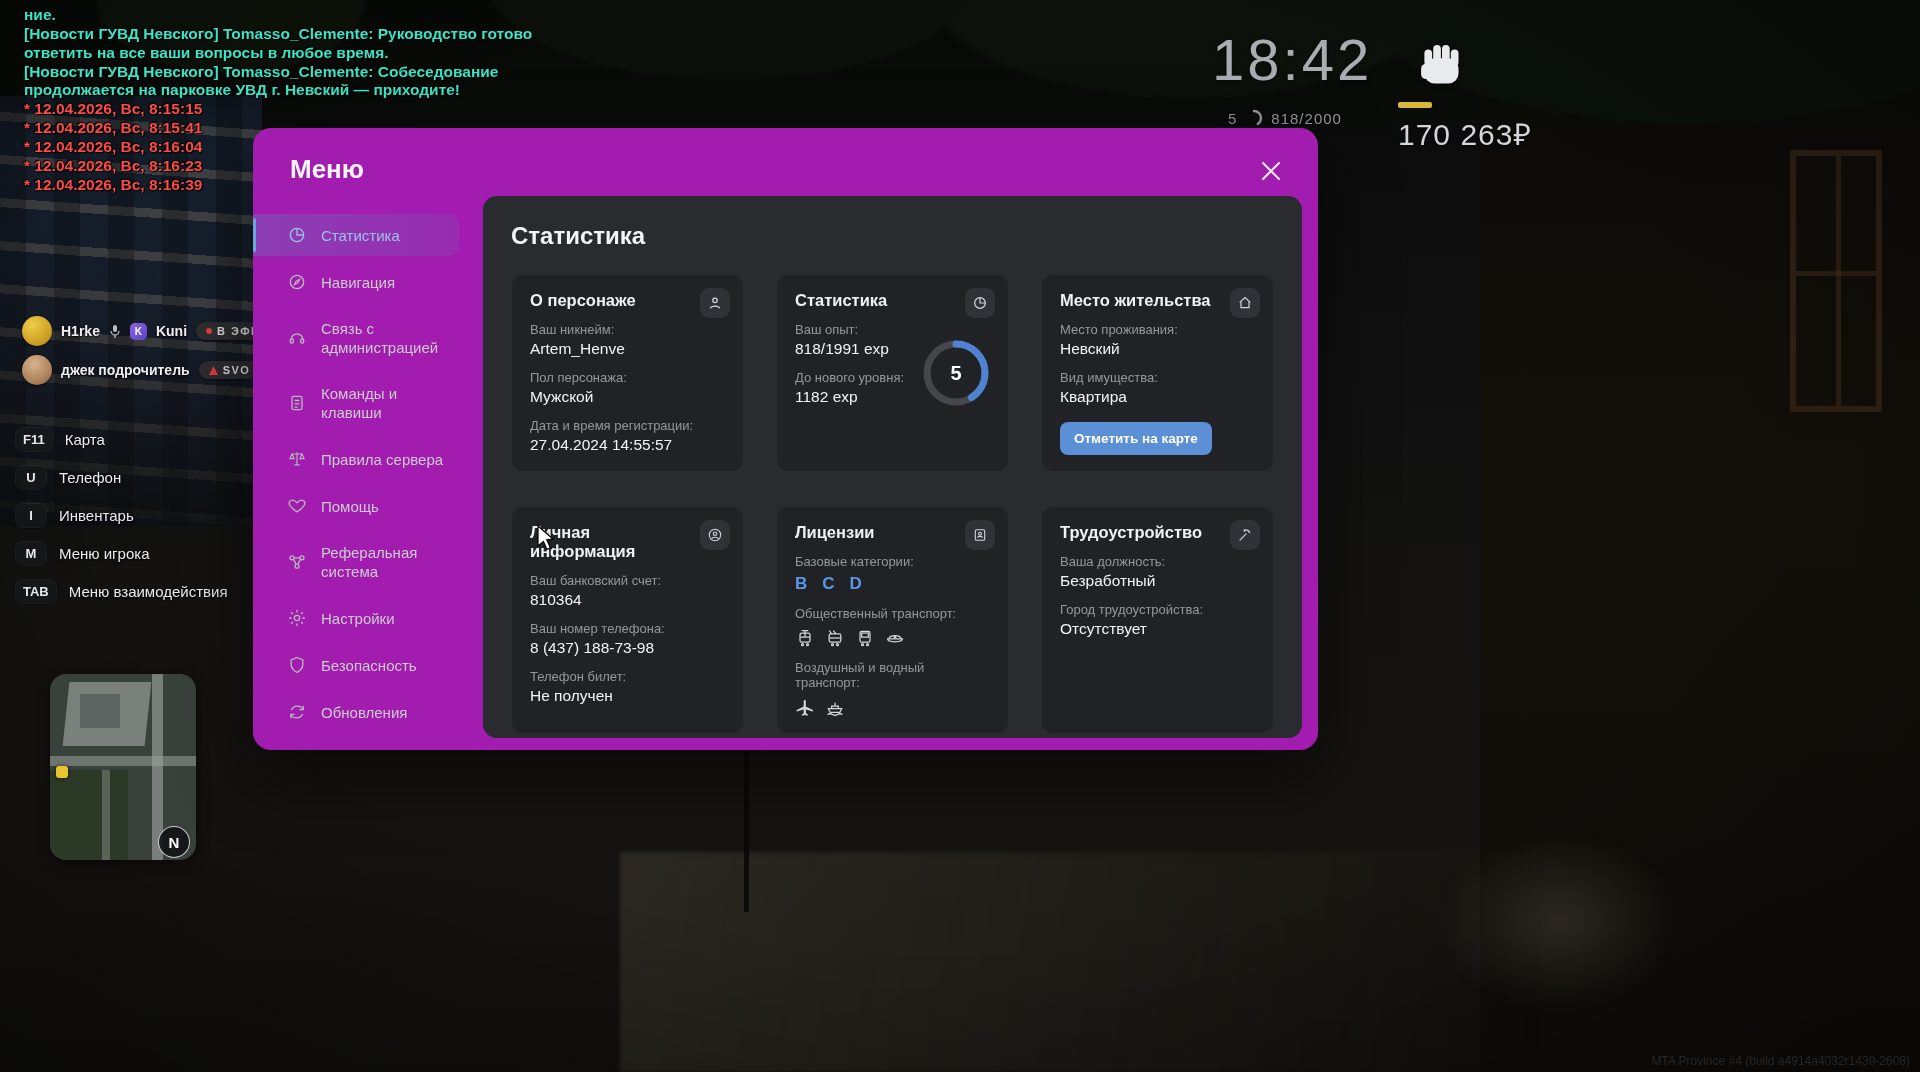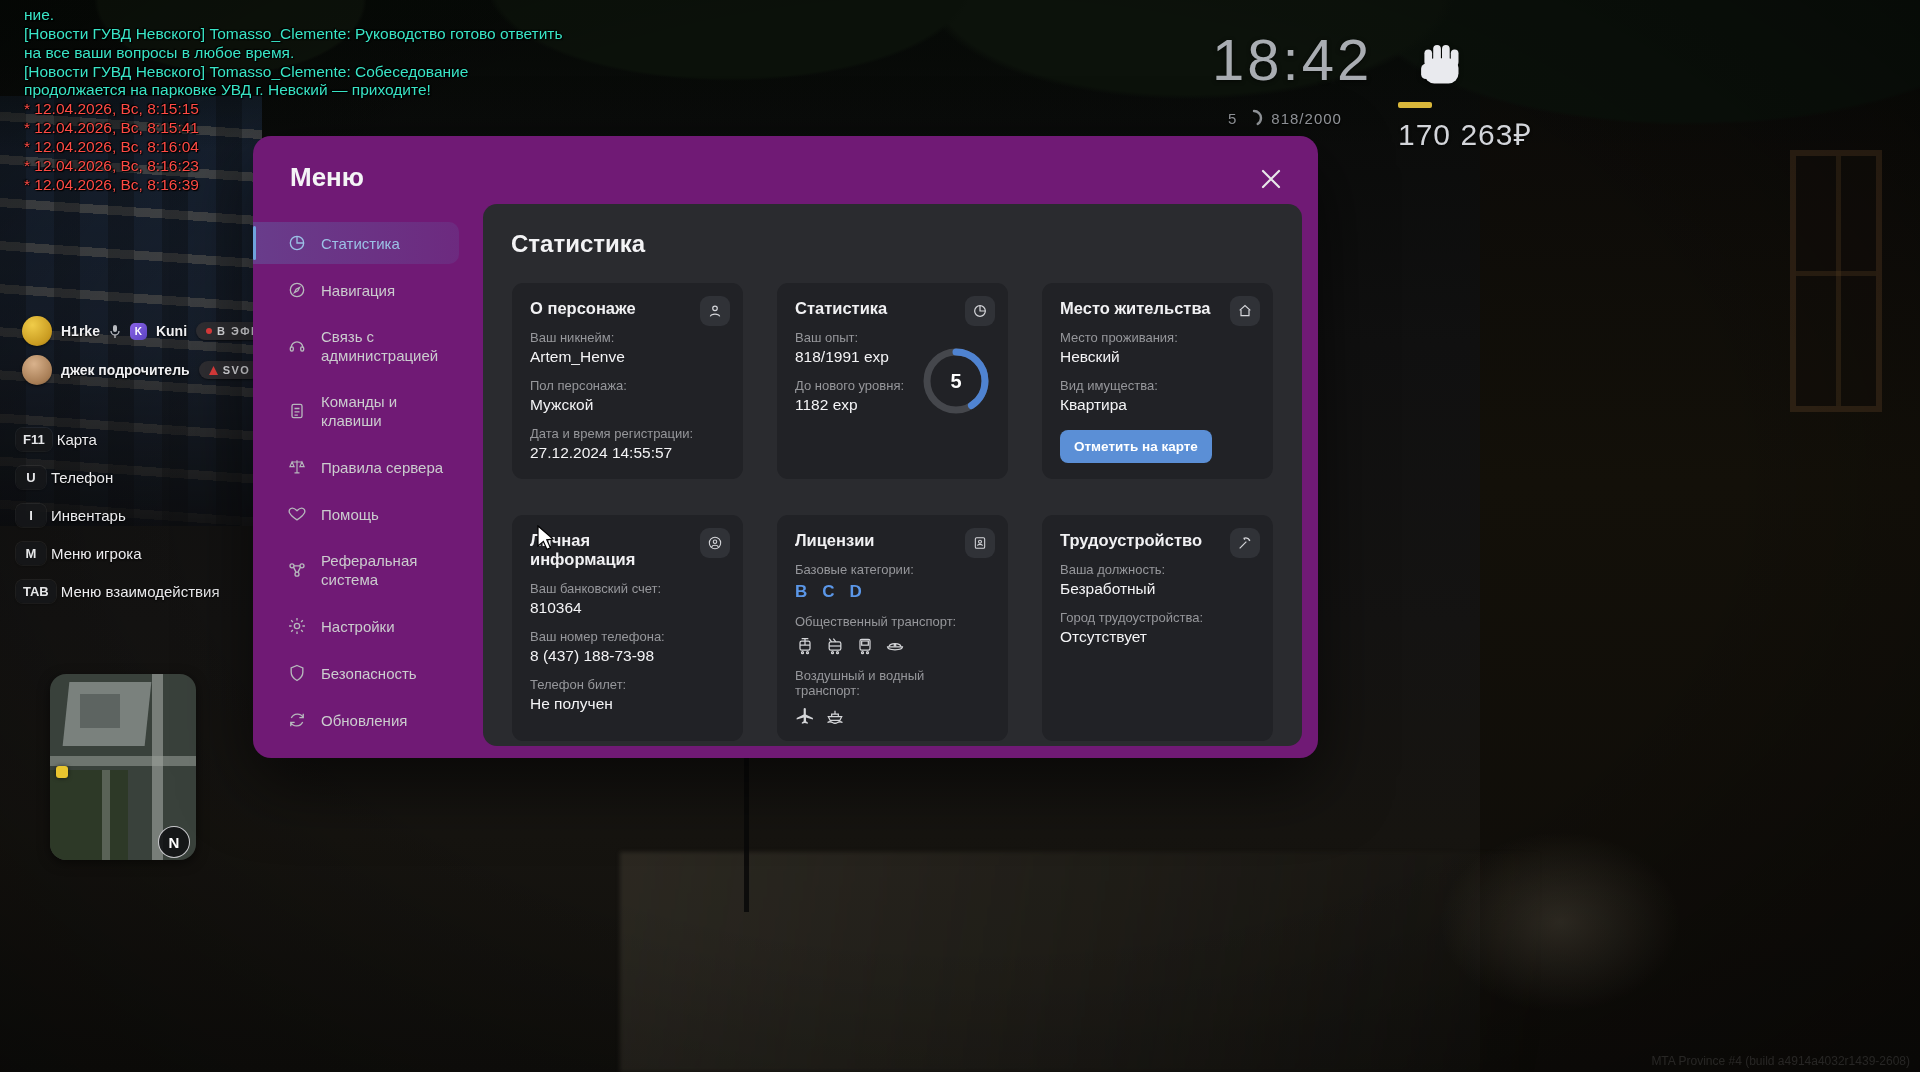--- a/index.html
+++ b/index.html
@@ -41,21 +41,21 @@
     background:linear-gradient(100deg,rgba(125,117,99,.22),rgba(88,83,70,.14) 55%,rgba(40,38,33,0));
     filter:blur(2px);}
   .bg-sidewalk{position:absolute;right:240px;bottom:60px;width:240px;height:180px;
     background:radial-gradient(closest-side,rgba(150,140,118,.25),transparent);}
   .bg-pole{position:absolute;left:744px;top:752px;width:5px;height:160px;background:rgba(8,8,8,.85);}
   .vignette{position:absolute;inset:0;z-index:1;pointer-events:none;
     background:radial-gradient(ellipse at 50% 45%, transparent 55%, rgba(0,0,0,.38) 100%);}
 
   
   .chat{position:absolute;left:24px;top:6px;width:548px;z-index:3;
-    font-weight:normal;font-size:15.5px;line-height:18.5px;
+    font-weight:bold;font-size:15.5px;line-height:18.5px;
     text-shadow:1px 1px 1px #000, -1px -1px 1px #000, 0 0 2px #000;}
   .chat-line{margin-bottom:0.5px;}
   .chat-line.news{color:var(--chat-news);}
   .chat-line.ts{color:var(--chat-time);}
 
   
   .hud-clock{position:absolute;left:1212px;top:26px;z-index:3;
     font-size:58px;letter-spacing:3px;color:rgba(210,214,221,.8);
     text-shadow:0 1px 4px rgba(0,0,0,.6);}
   .hud-level{position:absolute;left:1228px;top:108px;z-index:3;display:flex;align-items:center;gap:7px;
@@ -74,21 +74,21 @@
   .voice-name{color:#f0f0f2;font-size:14px;font-weight:bold;text-shadow:0 1px 2px #000;}
   .chip{width:17px;height:17px;border-radius:5px;background:linear-gradient(135deg,#8a63e8,#5b44c0);
     display:flex;align-items:center;justify-content:center;color:#fff;font-size:10px;font-weight:bold;}
   .pill{display:flex;align-items:center;gap:5px;background:rgba(52,50,53,.8);border-radius:10px;
     padding:3px 10px;color:#dddde1;font-size:11px;font-weight:bold;letter-spacing:1.5px;
     box-shadow:0 1px 2px rgba(0,0,0,.5);}
   .dot-red{width:6px;height:6px;border-radius:50%;background:#e03c3c;}
 
   
   .keybinds{position:absolute;left:16px;top:428px;z-index:3;display:flex;flex-direction:column;gap:15px;}
-  .kb{display:flex;align-items:center;gap:5px;}
+  .kb{display:flex;align-items:center;gap:13px;}
   .key{min-width:30px;padding:4px 7px;background:rgba(22,23,26,.85);border-radius:7px;
     color:#e6e7e9;font-size:13px;font-weight:bold;text-align:center;
     box-shadow:0 0 0 1px rgba(255,255,255,.07),0 1px 2px rgba(0,0,0,.5);}
   .kb-label{color:#ececee;font-size:15px;text-shadow:0 1px 2px #000;}
 
   
   .minimap{position:absolute;left:50px;top:674px;width:146px;height:186px;z-index:3;
     border-radius:16px;overflow:hidden;background:#39413b;box-shadow:0 3px 12px rgba(0,0,0,.55);}
   .mm-block{position:absolute;left:16px;top:8px;width:82px;height:64px;background:#868d8a;opacity:.85;transform:skewX(-6deg);}
   .mm-block2{position:absolute;left:30px;top:20px;width:40px;height:34px;background:#5d6461;}
@@ -97,21 +97,21 @@
   .mm-green{position:absolute;left:0;top:96px;width:78px;height:90px;background:#2c3826;opacity:.9;}
   .mm-roadv2{position:absolute;left:52px;top:96px;width:8px;height:90px;background:#878d88;opacity:.5;}
   .mm-marker{position:absolute;left:6px;top:92px;width:12px;height:12px;border-radius:3px;background:#e8c52f;
     box-shadow:0 0 4px rgba(0,0,0,.6);}
   .compass{position:absolute;left:158px;top:826px;width:32px;height:32px;border-radius:50%;z-index:4;
     background:rgba(18,19,22,.92);border:1.5px solid rgba(230,230,234,.85);
     display:flex;align-items:center;justify-content:center;color:#fff;font-size:15px;font-weight:bold;}
 
   
   .menu{position:absolute;left:253px;top:128px;width:1065px;height:622px;z-index:5;
-    background:#701a75;border-radius:18px;box-shadow:0 24px 70px rgba(0,0,0,.6);margin-top:8px;}
+    background:#a21caf;border-radius:18px;box-shadow:0 24px 70px rgba(0,0,0,.6);}
   .menu-title{position:absolute;left:37px;top:26px;font-size:26px;font-weight:bold;color:#f4f4f6;}
   .close-btn{position:absolute;right:34px;top:30px;width:26px;height:26px;cursor:pointer;
     display:flex;align-items:center;justify-content:center;}
   .sidebar{position:absolute;left:0;top:86px;width:214px;display:flex;flex-direction:column;gap:5px;}
   .side-item{display:flex;align-items:center;gap:14px;padding:11px 10px 11px 34px;margin-right:8px;
     color:#cbccce;font-size:15px;line-height:19px;border-radius:0 10px 10px 0;cursor:pointer;position:relative;}
   .side-item .s-icon{flex:0 0 20px;display:flex;color:#b6b8bc;}
   .side-item.active{background:linear-gradient(90deg,rgba(88,140,190,.30),rgba(88,140,190,.14));color:#9cc1e6;}
   .side-item.active::before{content:'';position:absolute;left:0;top:4px;bottom:4px;width:3px;background:#6fa3dc;border-radius:2px;}
   .side-item.active .s-icon{color:#9cc1e6;}
@@ -360,21 +360,21 @@
           <svg width="16" height="16" viewBox="0 0 24 24" fill="none" stroke="currentColor" stroke-width="1.8">
               <circle cx="12" cy="8" r="3.4"></circle>
               <path d="M5 20c1.5-4.5 12.5-4.5 14 0"></path>
             </svg>
         </div>
         <div class="f-label">Ваш никнейм:</div>
         <div class="f-value">Artem_Henve</div>
         <div class="f-label">Пол персонажа:</div>
         <div class="f-value">Мужской</div>
         <div class="f-label">Дата и время регистрации:</div>
-        <div class="f-value">27.12.2024 14:55:57</div>
+        <div class="f-value">27.04.2024 14:55:57</div>
       </div>
 
       <div class="card">
         <div class="card-title">Статистика</div>
         <div class="card-badge">
           <svg width="16" height="16" viewBox="0 0 24 24" fill="none" stroke="currentColor" stroke-width="1.8">
               <circle cx="12" cy="12" r="8"></circle>
               <path d="M12 4v8h8"></path>
             </svg>
         </div>

